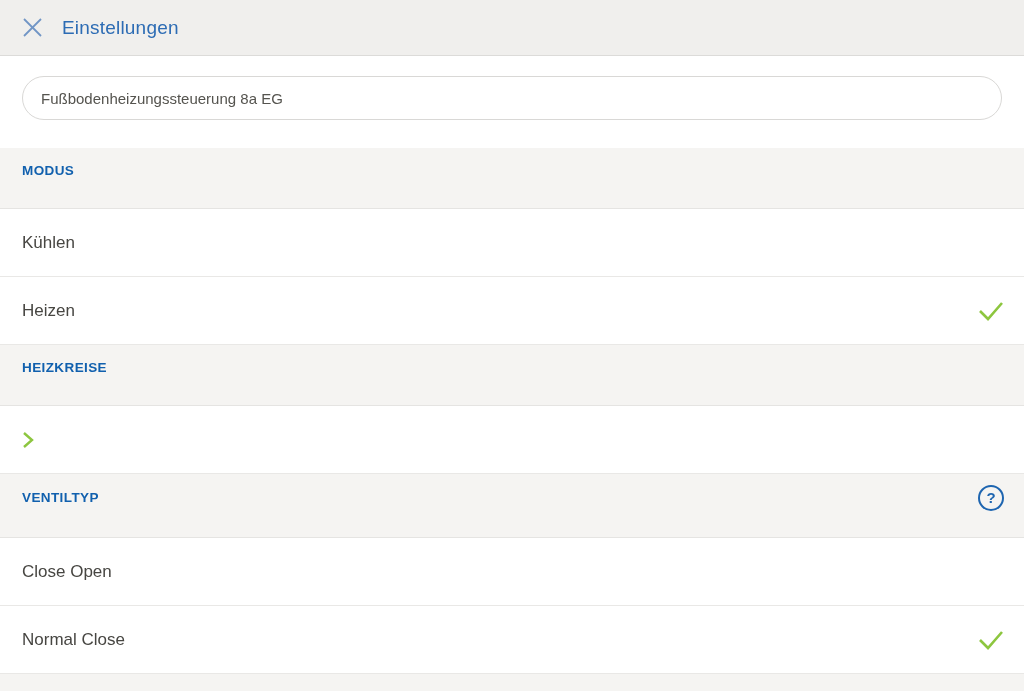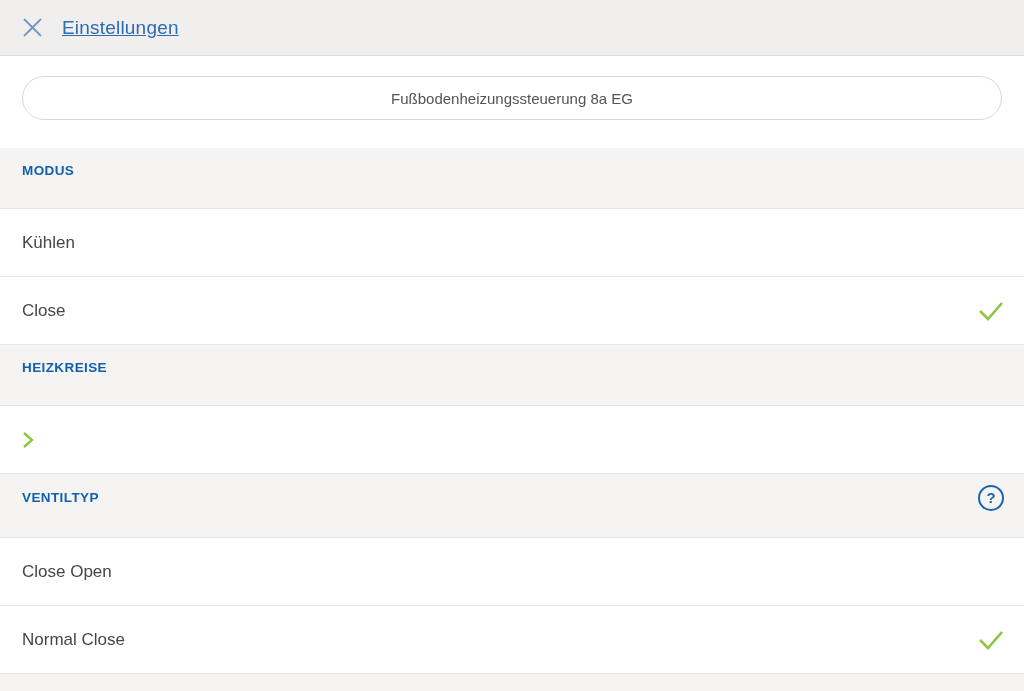--- a/index.html
+++ b/index.html
@@ -23,39 +23,37 @@
     width: 24px; height: 24px;
     display: flex; align-items: center; justify-content: center;
     cursor: pointer;
     background: none; border: none;
   }
   .app-title {
     font-size: 19px;
     font-weight: 400;
     color: #2d6cb4;
     letter-spacing: 0.2px;
-    text-decoration: underline;
   }
   
   .input-wrap {
     background: #ffffff;
     padding: 20px 22px 28px 22px;
   }
   .name-input {
     width: 100%;
     height: 44px;
     border: 1px solid #d9d8d6;
     border-radius: 22px;
     padding: 0 18px;
     font-size: 15px;
     color: #55544f;
     font-family: "Liberation Sans", "DejaVu Sans", sans-serif;
     background: #ffffff;
     outline: none;
-    text-align: center;
   }
   
   .section-band {
     height: 61px;
     background: #f5f4f2;
     border-bottom: 1px solid #e5e4e2;
     display: flex;
     align-items: center;
     justify-content: space-between;
     padding: 0 20px 16px 22px;
@@ -122,21 +120,21 @@
 
 <div class="section-band">
   <span class="section-label">MODUS</span>
 </div>
 
 <div class="row">
   <span class="row-label">Kühlen</span>
 </div>
 
 <div class="row">
-  <span class="row-label">Close</span>
+  <span class="row-label">Heizen</span>
   <svg class="check-icon" width="26" height="20" viewBox="0 0 26 20">
     <polyline points="2,10 10,18 24,2" fill="none" stroke="#8dc63f" stroke-width="2.6"></polyline>
   </svg>
 </div>
 
 <div class="section-band">
   <span class="section-label">HEIZKREISE</span>
 </div>
 
 <div class="row">

